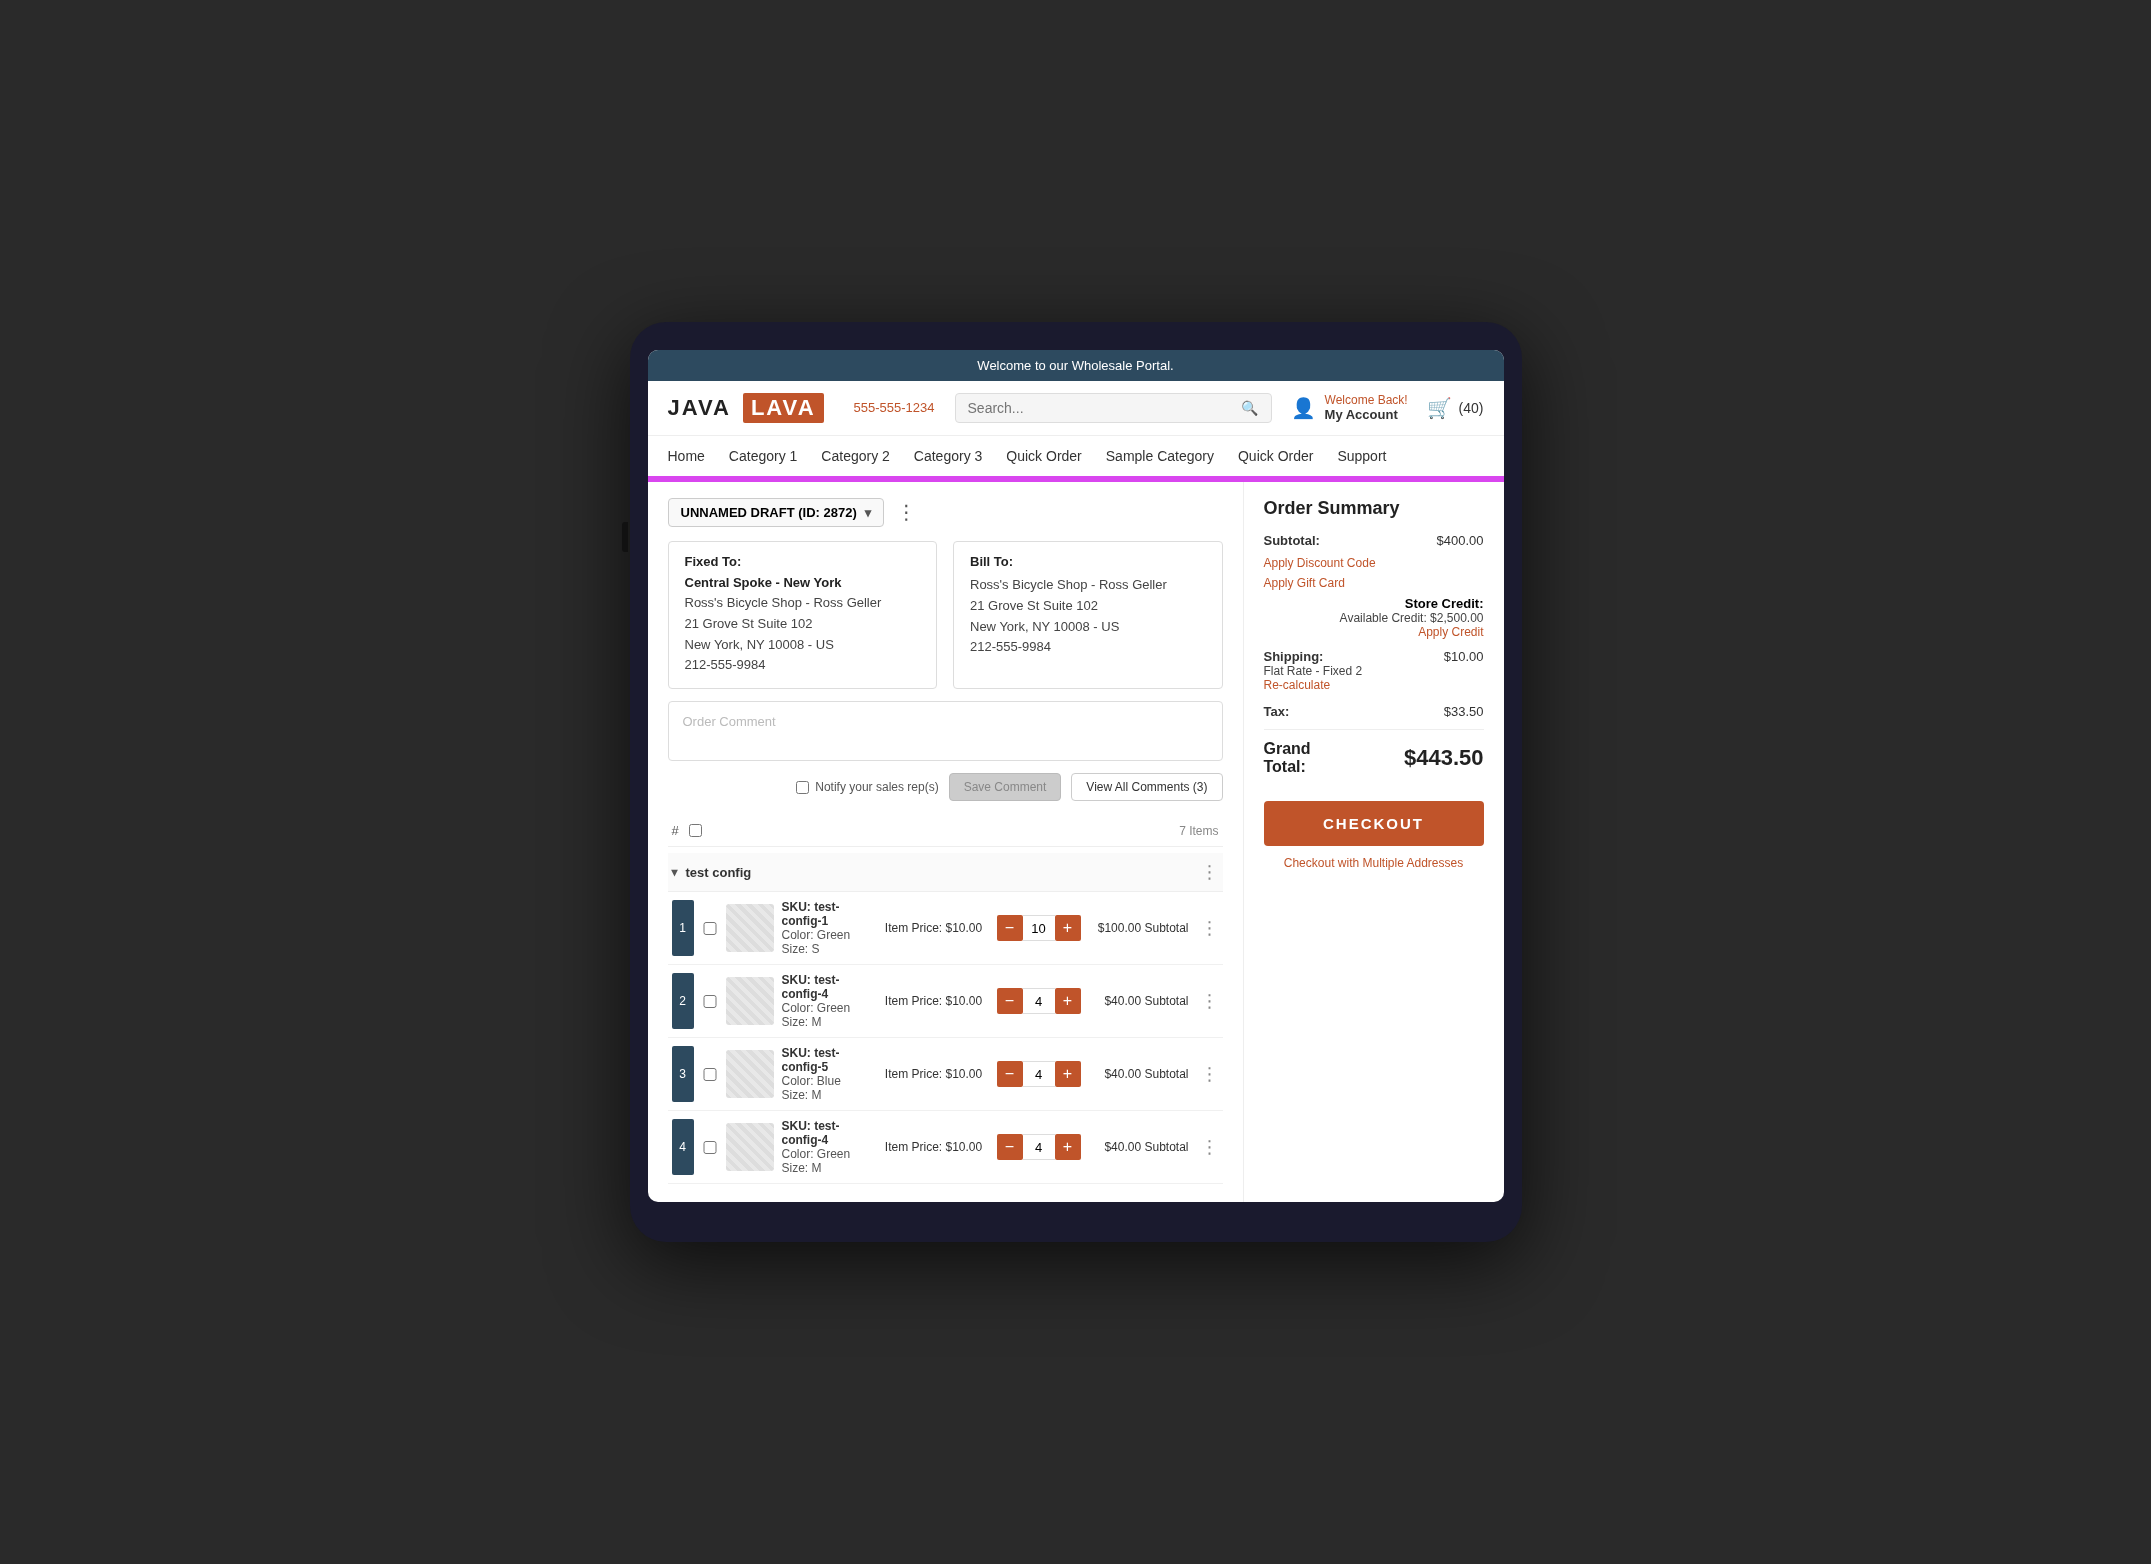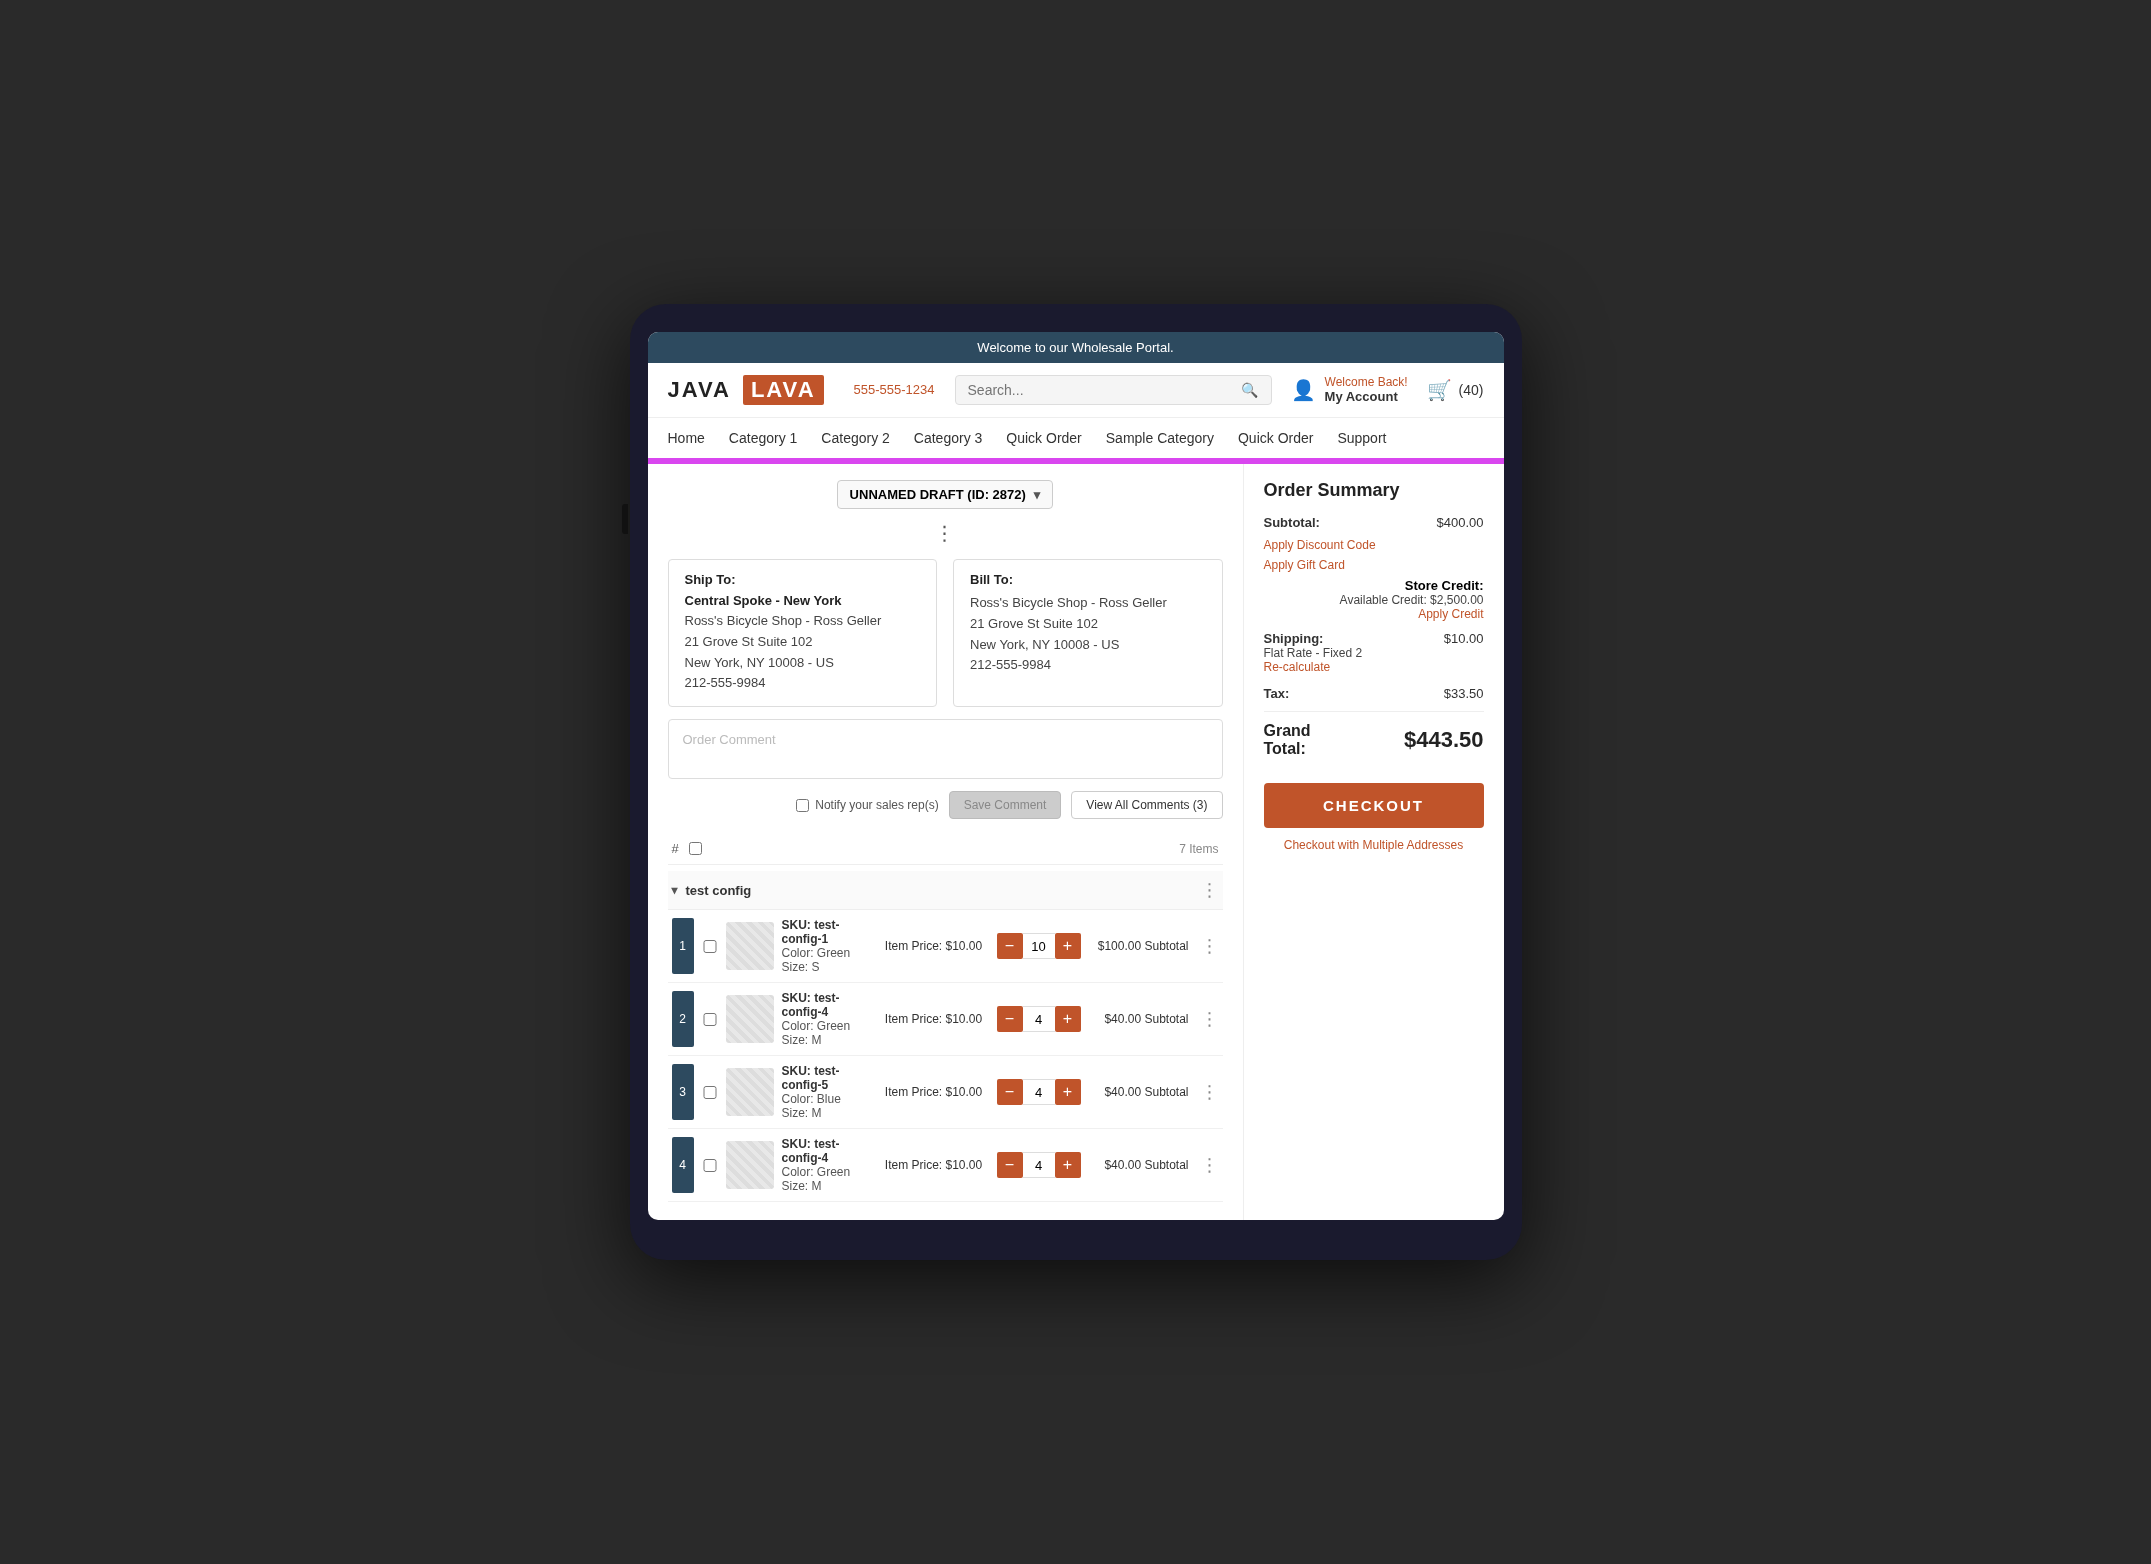--- a/index.html
+++ b/index.html
@@ -124,21 +124,20 @@
       flex: 1;
       padding: 16px 20px;
       border-right: 1px solid #eee;
       overflow: hidden;
     }
     .draft-bar {
       display: flex;
       align-items: center;
       gap: 12px;
       margin-bottom: 14px;
-      flex-direction: column;
     }
     .draft-selector {
       display: flex;
       align-items: center;
       border: 1px solid #ccc;
       border-radius: 4px;
       padding: 6px 12px;
       background: #f9f9f9;
       gap: 8px;
       cursor: pointer;
@@ -453,21 +452,21 @@
         <div class="draft-bar">
           <div class="draft-selector">
             <span>UNNAMED DRAFT (ID: 2872)</span>
             <span class="draft-chevron">▾</span>
           </div>
           <span class="draft-dots">⋮</span>
         </div>
 
         <div class="address-row">
           <div class="address-box">
-            <div class="address-label">Ship To:</div>
+            <div class="address-label">Fixed To:</div>
             <div class="address-name">Central Spoke - New York</div>
             <div class="address-line">Ross's Bicycle Shop - Ross Geller</div>
             <div class="address-line">21 Grove St Suite 102</div>
             <div class="address-line">New York, NY 10008 - US</div>
             <div class="address-line">212-555-9984</div>
           </div>
           <div class="address-box">
             <div class="address-label">Bill To:</div>
             <div class="address-line">Ross's Bicycle Shop - Ross Geller</div>
             <div class="address-line">21 Grove St Suite 102</div>

